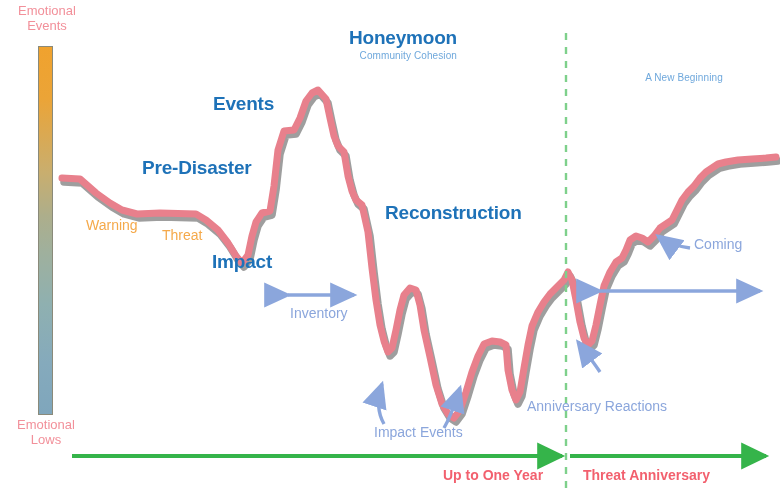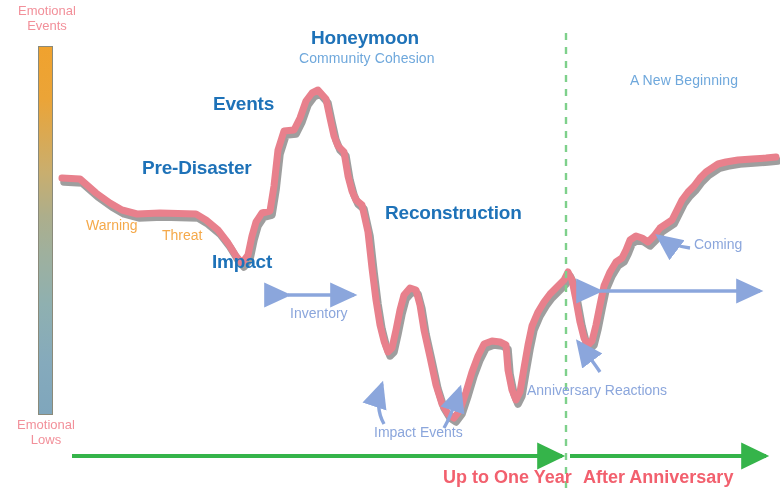--- a/index.html
+++ b/index.html
@@ -29,21 +29,21 @@
     white-space: nowrap;
     line-height: 1.05;
   }
   .phase-title {
     font-weight: bold;
     font-size: 19px;
     color: #1E72B8;
     letter-spacing: -0.2px;
   }
   .phase-sub {
-    font-size: 14px;
+    font-size: 10px;
     color: #6FA8DC;
     font-weight: normal;
     letter-spacing: 0.1px;
   }
   .axis-cap {
     font-size: 13px;
     color: #F2909A;
     text-align: center;
     line-height: 1.15;
   }
@@ -58,21 +58,21 @@
   .annot-sub {
     font-size: 11px;
     color: #8BA6DC;
     font-weight: bold;
   }
   .annot-strong {
     font-size: 15px;
     color: #8BA6DC;
   }
   .tl-label {
-    font-size: 18px;
+    font-size: 14px;
     font-weight: bold;
     color: #F2606E;
   }
   #gradbar {
     position: absolute;
     left: 38px;
     top: 46px;
     width: 15px;
     height: 369px;
     border: 1px solid #8a8a7a;
@@ -138,21 +138,21 @@
 
     <path d="M 600,372 C 592,360 584,350 578,342" fill="none" stroke="#8BA6DC" stroke-width="3.4" marker-end="url(#bluearrow)"></path>
 
     <path d="M 690,248 C 676,246 666,242 658,236" fill="none" stroke="#8BA6DC" stroke-width="3.4" marker-end="url(#bluearrow)"></path>
   </svg>
 
   <div class="lbl phase-title" style="left:110px; top:158px;margin-left:32px;">Pre-Disaster</div>
 
   <div class="lbl phase-title" style="left:213px; top:94px;">Events</div>
 
-  <div class="lbl" style="left:299px; top:28px; text-align:center; width:132px;">
+  <div class="lbl" style="left:325px; top:28px; text-align:right; width:132px;">
     <div class="phase-title">Honeymoon</div>
     <div class="phase-sub" style="margin-top:3px;">Community Cohesion</div>
   </div>
 
   <div class="lbl phase-title" style="left:212px; top:252px;">Impact</div>
 
   <div class="lbl phase-title" style="left:385px; top:203px;">Reconstruction</div>
 
   <div class="lbl" style="left:606px; top:70px; text-align:center; width:156px;">
     <div class="phase-sub" style="margin-top:3px;">A New Beginning</div>
@@ -161,20 +161,20 @@
   <div class="lbl small-orange" style="left:86px; top:218px;">Warning</div>
 
   <div class="lbl small-orange" style="left:162px; top:228px;">Threat</div>
 
   <div class="lbl annot" style="left:290px; top:306px;">Inventory</div>
 
   <div class="lbl annot" style="left:374px; top:425px;">Impact Events</div>
 
   <div class="lbl annot" style="left:694px; top:237px;">Coming</div>
 
-  <div class="lbl annot" style="left:527px; top:383px;">Anniversary Reactions</div>
+  <div class="lbl annot" style="left:527px; top:399px;">Anniversary Reactions</div>
 
 
   <div class="lbl tl-label" style="left:443px; top:468px;">Up to One Year</div>
 
-  <div class="lbl tl-label" style="left:583px; top:468px;">After Anniversary</div>
+  <div class="lbl tl-label" style="left:583px; top:468px;">Threat Anniversary</div>
 
 </div>
 
 </body></html>

